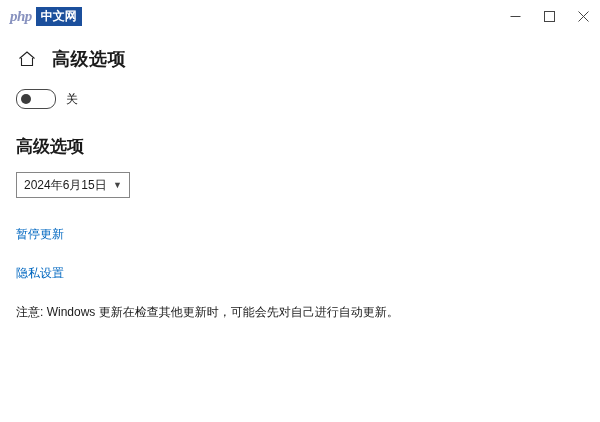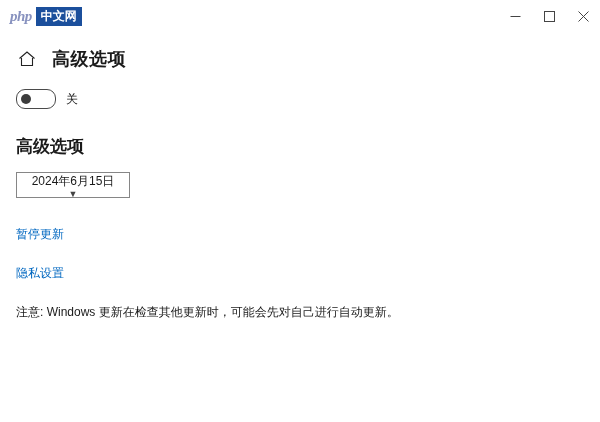--- a/index.html
+++ b/index.html
@@ -160,21 +160,20 @@
     border: 1px solid #868686;
     background: #ffffff;
     display: flex;
     align-items: center;
     justify-content: space-between;
     padding: 0 7px;
     box-sizing: border-box;
     font-size: 12px;
     color: #1a1a1a;
     margin-bottom: 28px;
-    flex-direction: column;
   }
   .combo .chev {
     font-size: 9px;
     color: #444444;
     line-height: 1;
   }
 
   .link {
     display: block;
     font-size: 12px;

